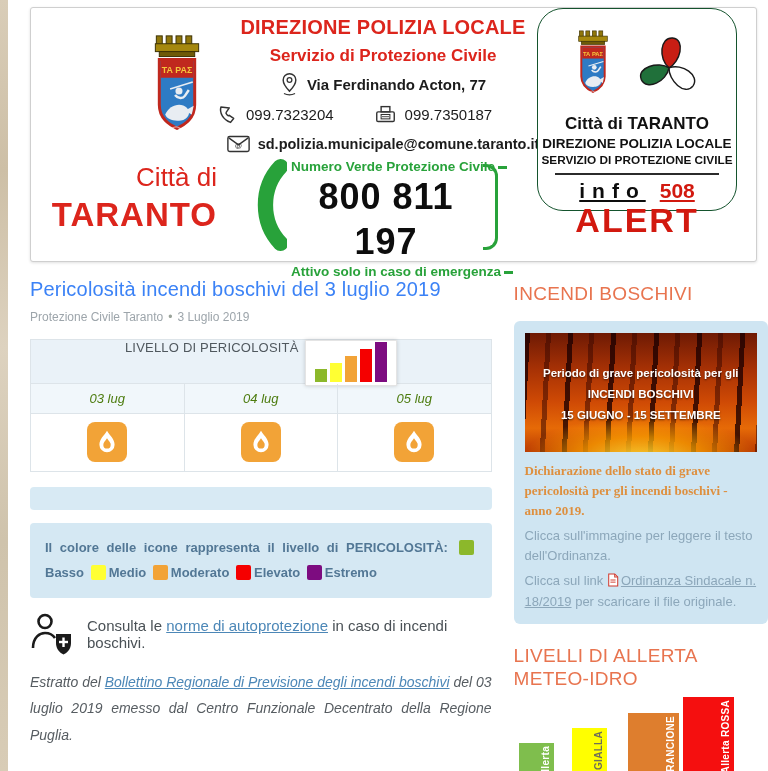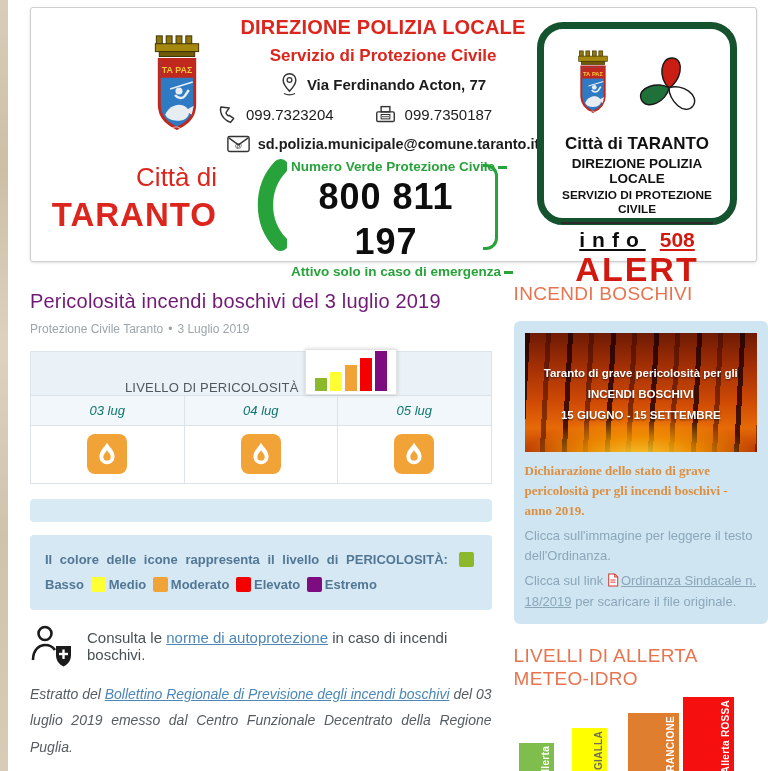--- a/index.html
+++ b/index.html
@@ -32,49 +32,49 @@
   .mail-row{ margin-top:10px; font-size:14.5px; }
   .green-block{ display:flex; align-items:stretch; margin-top:6px; margin-left:36px; height:94px; }
   .handset-svg{ width:34px; height:92px; }
   .gn-texts{ text-align:center; padding:0 4px; width:198px; }
   .gn-title,.gn-note{ color:#28a23a; font-weight:bold; font-size:13.5px; white-space:nowrap; }
   .gn-title::after,.gn-note::after{ content:""; display:inline-block; width:9px; height:3px; background:#28a23a; vertical-align:middle; margin-left:3px; }
   .gn-number{ color:#0d0d0d; font-weight:bold; font-size:36px; letter-spacing:1px; line-height:1.25; }
   .gn-bracket{ width:15px; border:3px solid #28a23a; border-left:none; border-radius:0 12px 12px 0; margin:5px 0 3px -2px; }
   
   .badge-box{
-    position:absolute; right:19px; top:14px; width:200px; height:203px;
-    border:7px solid #14532d; border-radius:26px; background:#fff;
+    position:absolute; right:19px; top:0; width:200px; height:203px;
+    border:1px solid #14532d; border-radius:26px; background:#fff;
     text-align:center; padding-top:13px;
   }
   .badge-logos{ display:flex; justify-content:center; align-items:center; gap:12px; height:88px; }
   .crest-small{ width:52px; height:82px; }
   .pclogo-svg{ width:76px; height:76px; }
   .badge-city{ font-weight:bold; font-size:17px; color:#111; margin-top:4px; }
   .badge-dir{ font-weight:bold; font-size:13.5px; color:#111; margin-top:2px; }
   .badge-serv{ font-weight:bold; font-size:11.8px; color:#111; margin-top:2px; }
   .badge-divider{ height:2px; background:#2b2b2b; margin:6px 17px 4px; }
   .badge-info-row{ display:flex; justify-content:center; align-items:baseline; gap:14px; }
   .badge-info{ color:#0d0d0d; font-weight:bold; font-size:21px; letter-spacing:7px; text-decoration:underline; }
   .badge-365{ color:#d2190f; font-weight:bold; font-size:21px; text-decoration:underline; }
   .badge-alert{ color:#d2190f; font-weight:bold; font-size:34px; letter-spacing:2px; line-height:1.05; }
   
   .body-wrap{ position:absolute; top:262px; left:0; width:768px; height:509px; overflow:hidden; display:flex; }
   .main-col{ margin-left:30px; width:468px; }
-  .page-title{ margin-top:28px; font-size:20px; font-weight:400; color:#701a75; letter-spacing:.2px; }
+  .page-title{ margin-top:16px; font-size:20px; font-weight:400; color:#3b82f6; letter-spacing:.2px; }
   .meta{ margin-top:9px; font-size:12px; color:#9da5ab; }
   .meta .sep{ margin:0 5px; color:#9aa39a; }
   .risk-table{ margin-top:15px; border:1px solid #dde4e9; }
-  .rt-header{ height:44px; background:#eaf2f8; display:flex; align-items:flex-end; justify-content:center; border-bottom:1px solid #dde4e9; }
+  .rt-header{ height:44px; background:#eaf2f8; display:flex; align-items:flex-start; justify-content:center; border-bottom:1px solid #dde4e9; }
   .rt-title{ font-size:13px; color:#50585e; letter-spacing:.2px; }
   .mini-chart{ margin-left:6px; background:#fff; border:1px solid #e4e4e4; box-shadow:0 0 4px rgba(0,0,0,.18);
     width:92px; height:46px; display:flex; align-items:flex-end; justify-content:center; gap:3px; padding:3px 4px; }
   .mc-bar{ width:12px; }
   .rt-dates{ display:flex; background:#f1f7fb; border-bottom:1px solid #dde4e9; }
-  .rt-date{ flex:1; text-align:center; font-style:italic; font-size:13px; color:#0f766e; padding:7px 0; border-left:1px solid #dde4e9; }
+  .rt-date{ flex:1; text-align:center; font-style:italic; font-size:13px; color:#4d7c0f; padding:7px 0; border-left:1px solid #dde4e9; }
   .rt-date:first-child{ border-left:none; }
   .rt-icons{ display:flex; background:#fff; }
   .rt-cell{ flex:1; display:flex; justify-content:center; padding:8px 0 9px; border-left:1px solid #dde4e9; }
   .rt-cell:first-child{ border-left:none; }
   .fire-badge{ width:40px; height:40px; border-radius:8px; display:flex; align-items:center; justify-content:center; }
   .fire-badge svg{ width:26px; height:26px; }
   .empty-bar{ margin-top:15px; height:23px; background:#d8eaf4; border-radius:4px; }
   .legend-box{ margin-top:13px; background:#d5e8f3; border-radius:4px; padding:12px 15px; 
     font-size:13px; font-weight:bold; color:#527795; text-align:justify; line-height:1.95; }
   .sq{ display:inline-block; width:15px; height:15px; vertical-align:-3px; margin:0 3px; border-radius:2px; }
@@ -323,21 +323,21 @@
       <p class="previsione">
         
       </p>
     </main>
 
     <aside class="sidebar">
       <h2 class="sb-h">INCENDI BOSCHIVI</h2>
 
       <div class="fire-card">
         <div class="fire-img">
-          <div>Taranto di grave pericolosità per gli</div>
+          <div>Periodo di grave pericolosità per gli</div>
           <div>INCENDI BOSCHIVI</div>
           <div>15 GIUGNO - 15 SETTEMBRE</div>
         </div>
         <div class="fc-bold">Dichiarazione dello stato di grave pericolosità per gli incendi boschivi - anno 2019.</div>
         <div class="fc-text">Clicca sull'immagine per leggere il testo dell'Ordinanza.</div>
         <div class="fc-text">
           <span>Clicca sul link </span><svg class="pdf-ic">
               <use href="#sym-pdf"></use>
             </svg><a class="fc-link">Ordinanza Sindacale n. 18/2019</a><span> per scaricare il file originale.</span>
         </div>

